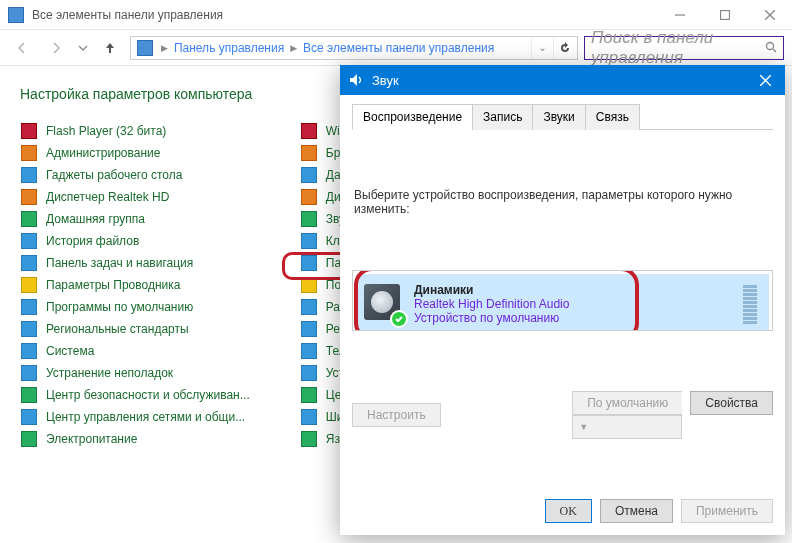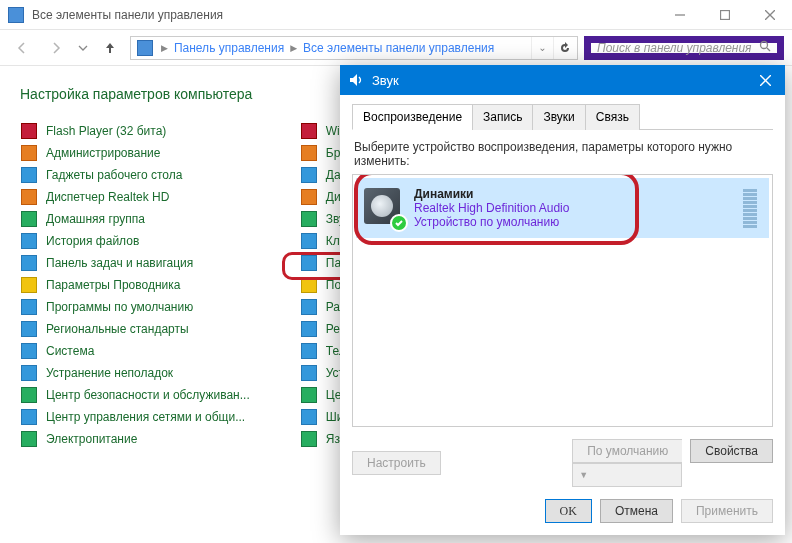--- a/index.html
+++ b/index.html
@@ -17,21 +17,21 @@
 .navbar { height: 36px; display: flex; align-items: center; padding: 0 8px; gap: 6px; border-bottom: 1px solid #e5e5e5; }
 .nav-arrow { width: 28px; height: 28px; display: flex; align-items: center; justify-content: center; color: #b5b5b5; }
 .nav-dropdown { width: 14px; height: 28px; display: flex; align-items: center; justify-content: center; color: #888; }
 .nav-up { width: 28px; height: 28px; display: flex; align-items: center; justify-content: center; color: #555; }
 .breadcrumb-bar { flex: 1; height: 24px; border: 1px solid #ccc; display: flex; align-items: center; padding: 0 2px; background: #fff; font-size: 12px; }
 .bc-icon { width: 16px; height: 16px; margin: 0 4px; background: #4a90d9; border: 1px solid #2e6db3; }
 .bc-sep { color: #888; margin: 0 4px; font-size: 9px; }
 .bc-seg { color: #3b82f6; padding: 0 2px; }
 .bc-tail { display: flex; margin-left: auto; }
 .bc-btn { width: 22px; height: 22px; display: flex; align-items: center; justify-content: center; color: #888; border-left: 1px solid #eee; font-size: 10px; }
-.search-bar { width: 200px; height: 24px; border: 7px solid #4c1d95; display: flex; align-items: center; padding: 0 6px; color: #999; font-size: 12px; font-style: italic; }
+.search-bar { width: 200px; height: 24px; border: 1px solid #4c1d95; display: flex; align-items: center; padding: 0 6px; color: #999; font-size: 17px; font-style: italic; }
 .search-bar .mg { margin-left: auto; color: #888; }
 
 
 .content { padding: 20px 20px 10px 20px; }
 .page-title { color: #1a6b2e; font-size: 14px; font-weight: 400; margin-bottom: 20px; }
 .items-grid { display: flex; gap: 50px; }
 .items-col { display: flex; flex-direction: column; gap: 4px; }
 .cp-item { display: flex; align-items: center; gap: 8px; font-size: 12px; color: #1a6b2e; height: 18px; }
 .cp-item .ico { width: 18px; height: 18px; flex-shrink: 0; display: flex; align-items: center; justify-content: center; }
 
@@ -45,21 +45,21 @@
 
 
 .hl-sound { position: absolute; border: 3px solid #c41e2a; border-radius: 10px; width: 72px; height: 28px; left: 282px; top: 252px; pointer-events: none; z-index: 5; }
 
 
 .dialog { position: absolute; left: 340px; top: 65px; width: 445px; height: 470px; background: #fff; box-shadow: 0 5px 25px rgba(0,0,0,0.35); z-index: 10; }
 .dlg-titlebar { height: 30px; background: #0078d7; display: flex; align-items: center; padding: 0 8px; color: #fff; }
 .dlg-icon { width: 16px; height: 16px; margin-right: 8px; }
 .dlg-title { font-size: 13px; flex: 1; }
 .dlg-close { width: 40px; height: 30px; display: flex; align-items: center; justify-content: center; margin-right: -8px; }
-.dlg-body { padding: 8px 12px 12px 12px; background: #fff; height: calc(100% - 30px); display: flex; flex-direction: column; }
+.dlg-body { padding: 8px 12px 12px 12px; background: #fff; height: calc(100% - 30px); display: flex; flex-direction: column; gap: 48px; }
 .tabs { display: flex; border-bottom: 1px solid #ccc; font-size: 12px; }
 .tab { padding: 5px 10px; border: 1px solid #ccc; border-bottom: none; margin-right: -1px; background: #f0f0f0; position: relative; top: 1px; }
 .tab.active { background: #fff; border-bottom: 1px solid #fff; }
 .dlg-desc { font-size: 12px; color: #333; margin: 10px 2px 6px 2px; }
 .device-list { flex: 1; border: 1px solid #ccc; background: #fff; padding: 3px; overflow: hidden; }
 .device-item { display: flex; align-items: center; gap: 10px; padding: 6px 8px; background: #cce8ff; position: relative; height: 60px; }
 .device-icon { width: 40px; height: 40px; position: relative; }
 .spk-box { width: 36px; height: 36px; background: linear-gradient(135deg, #5b6670, #333a42); border-radius: 3px; display: flex; align-items: center; justify-content: center; }
 .spk-inner { width: 22px; height: 22px; background: radial-gradient(circle at 40% 40%, #eef3f7, #a8b2ba); border-radius: 50%; }
 .check-badge { position: absolute; bottom: -4px; right: -4px; width: 18px; height: 18px; background: #2ecc40; border: 2px solid #fff; border-radius: 50%; display: flex; align-items: center; justify-content: center; }

